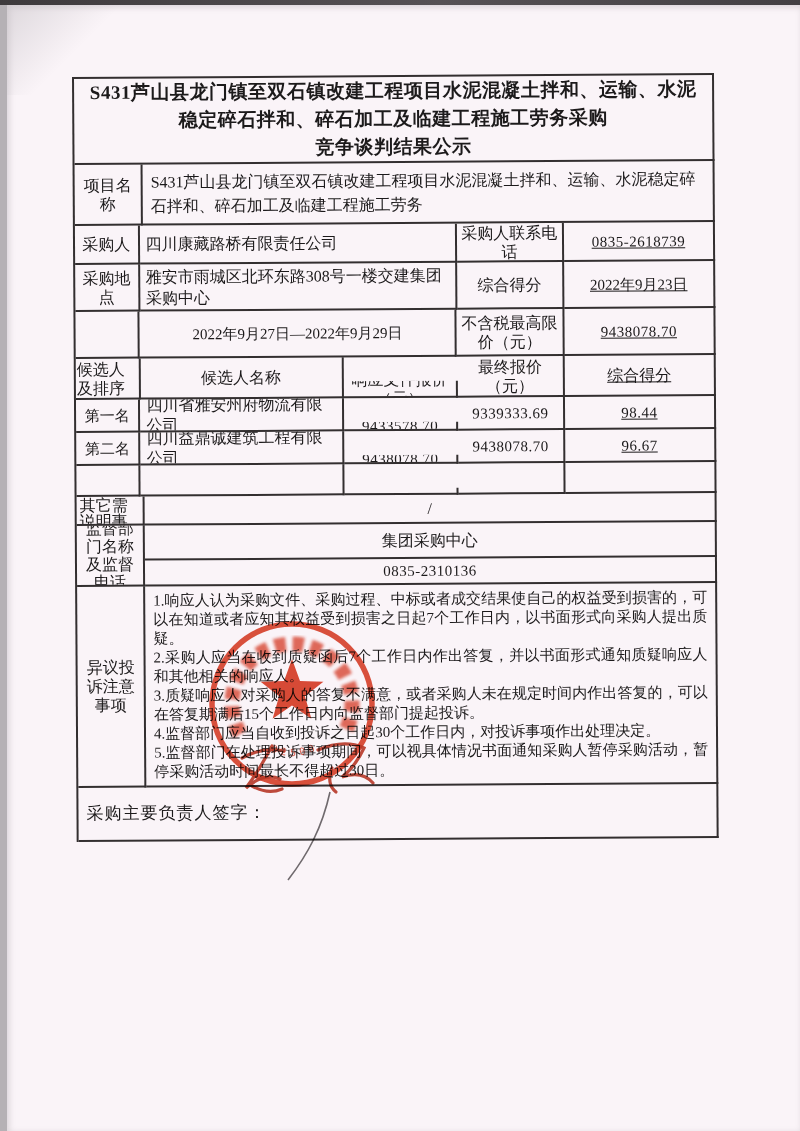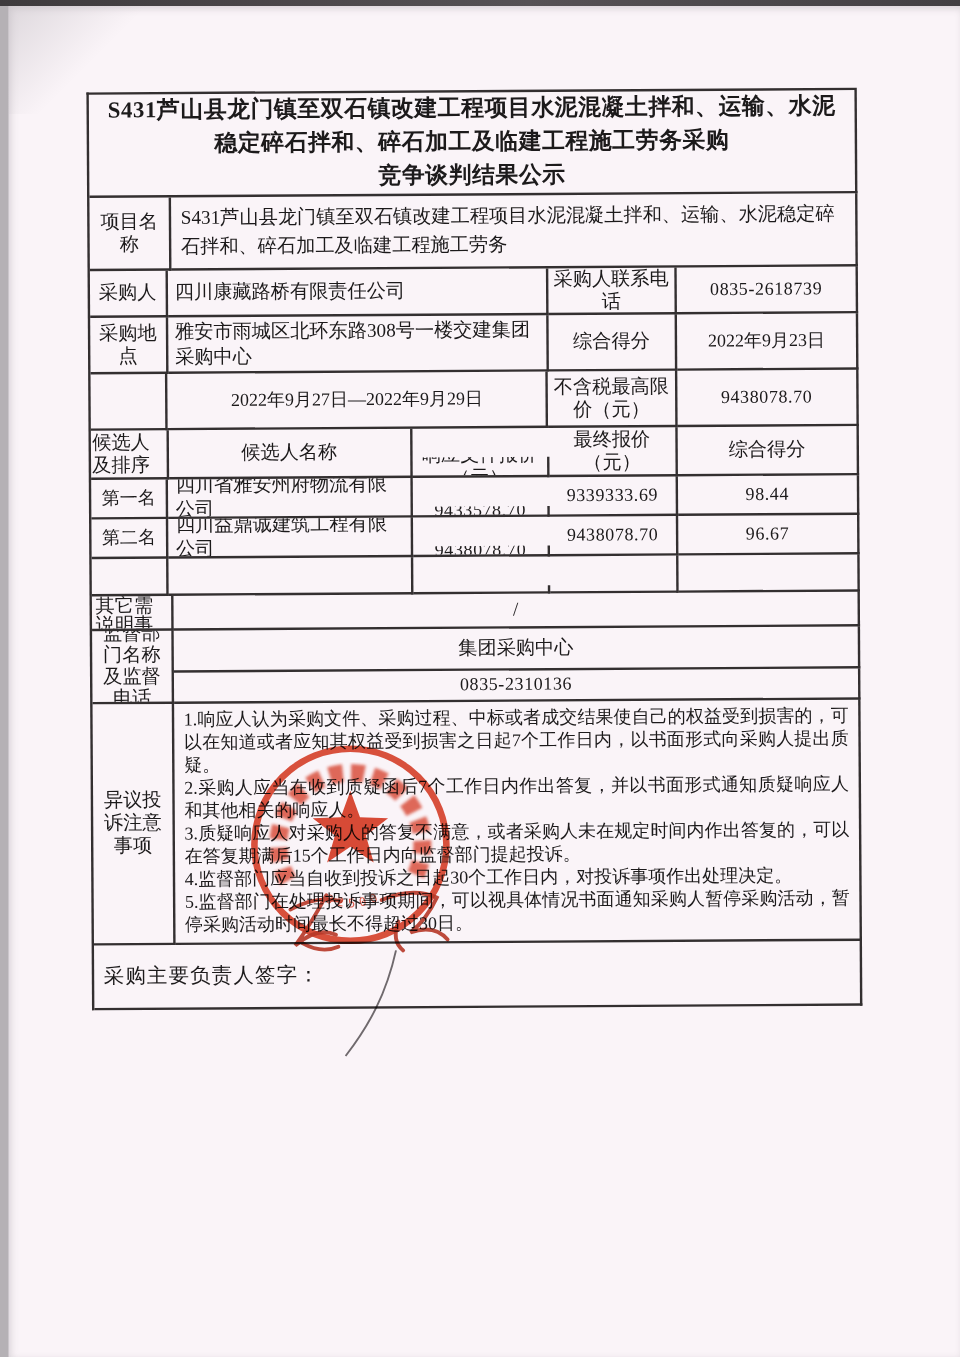--- a/index.html
+++ b/index.html
@@ -24,21 +24,21 @@
   .doc-table{position:absolute;left:72px;top:77px;width:642px;
     border-left:2px solid var(--bc);border-top:2px solid var(--bc);
     box-sizing:border-box;transform:rotate(-0.35deg);transform-origin:top left;
     background:rgba(255,255,255,0.0);}
   .row{display:flex;width:640px;}
   .cell{border-right:2px solid var(--bc);border-bottom:2px solid var(--bc);
     box-sizing:border-box;display:flex;align-items:center;justify-content:center;
     text-align:center;overflow:hidden;font-size:16px;line-height:20px;}
   .cell.left{justify-content:flex-start;text-align:left;}
   .cell.top{align-items:flex-start;}
-  .c1{width:68px;} .c2{width:215px;} .c3{width:120px;margin-top:24px;} .c4{width:113px;} .c5{width:160px;}
+  .c1{width:68px;} .c2{width:215px;} .c3{width:120px;margin-top:24px;} .c4{width:113px;} .c5{width:160px;text-decoration:underline;}
   .w-val{width:335px;}      
   .w-wide{width:572px;}     
   .w-full{width:640px;}
 
   .title-cell{flex-direction:column;font-weight:bold;font-size:19px;line-height:28px;
     letter-spacing:.5px;padding:2px 10px;}
   .lbl{font-size:16px;line-height:19px;padding:1px 2px;}
   .pad{padding:2px 6px;}
   .small{font-size:15px;}
   .num{font-size:15px;letter-spacing:.5px;}

